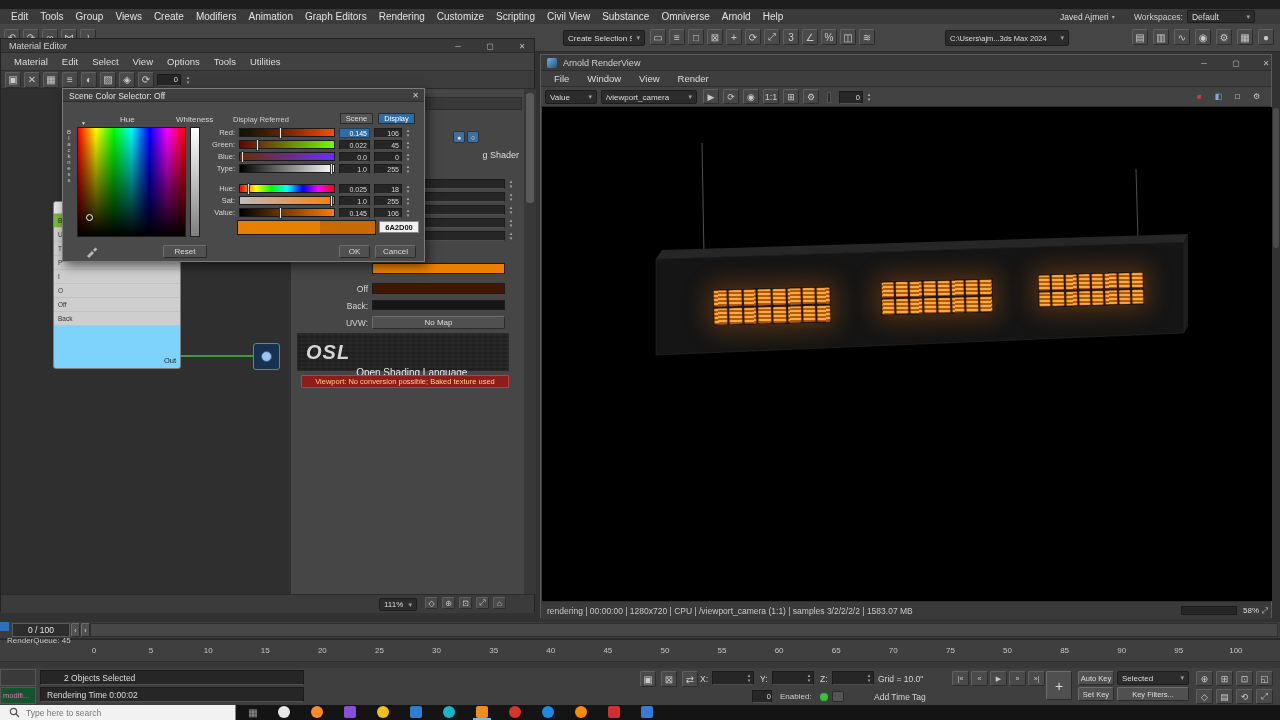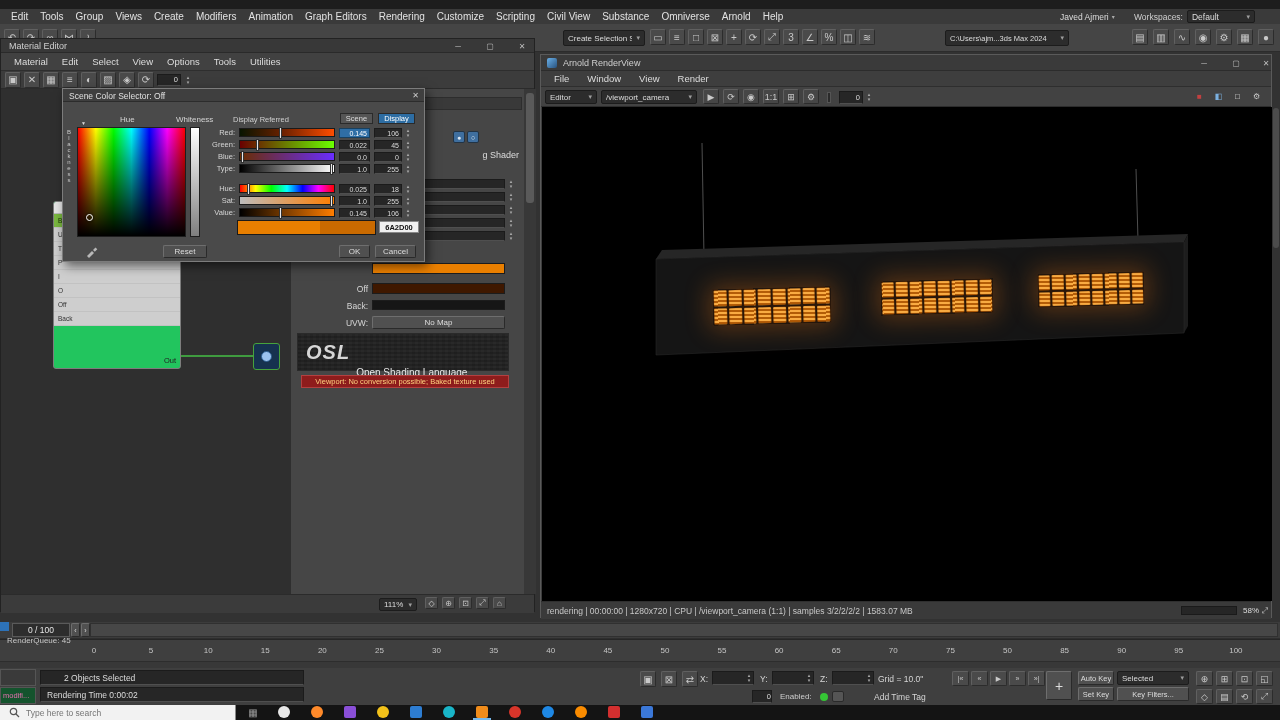--- a/index.html
+++ b/index.html
@@ -40,21 +40,21 @@
   .me-title{position:absolute;left:0;top:0;width:100%;height:14px;background:#383838;border-bottom:1px solid #2a2a2a;}
   .me-title-text{position:absolute;left:8px;top:2px;font-size:9px;color:#cfcfcf;}
   .me-menus{position:absolute;left:0;top:14px;width:100%;height:18px;display:flex;align-items:center;padding-left:6px;background:#414141;border-bottom:1px solid #2e2e2e;}
   .me-menus span{font-size:9.5px;color:#ddd;padding:0 7px;}
   .me-toolbar{position:absolute;left:0;top:32px;width:100%;height:18px;display:flex;align-items:center;gap:3px;padding-left:4px;background:#3c3c3c;border-bottom:1px solid #2b2b2b;}
   .me-nodeview{position:absolute;left:0;top:50px;width:290px;height:505px;background:#2f2f2f;}
   .me-params{position:absolute;left:290px;top:50px;width:233px;height:505px;background:#464646;}
   .me-scroll{position:absolute;left:523px;top:50px;width:12px;height:505px;background:#383838;}
   .me-scroll .thumb{position:absolute;left:2px;top:4px;width:8px;height:110px;background:#5a5a5a;border-radius:3px;}
   .me-footer{position:absolute;left:0;top:555px;width:100%;height:19px;background:#3b3b3b;border-top:1px solid #2b2b2b;}
-  .node{position:absolute;left:52px;top:112px;width:128px;height:168px;background:#22c55e;border:1px solid #7d7d7d;border-radius:3px;overflow:hidden;}
+  .node{position:absolute;left:52px;top:112px;width:128px;height:168px;background:#7dd3fc;border:1px solid #7d7d7d;border-radius:3px;overflow:hidden;}
   .node-title{height:12px;background:#e4e4e4;border-bottom:1px solid #bbb;}
   .n-row{height:14px;font-size:6.5px;color:#333;display:flex;align-items:center;padding-left:4px;border-bottom:1px solid #c2c2c2;background:#cecece;}
   .node [data-list] div:first-of-type{background:#79b73f;color:#173000;}
   .node-out{position:absolute;right:4px;bottom:3px;font-size:7.5px;color:#222;}
   .wire{position:absolute;left:180px;top:266px;width:74px;height:2px;background:#3f9b3f;}
   .out-node{position:absolute;left:252px;top:254px;width:27px;height:27px;background:#16324f;border:1px solid #46a33c;border-radius:3px;display:flex;align-items:center;justify-content:center;}
   .out-sock{width:11px;height:11px;border-radius:50%;background:#9cc3ef;border:1px solid #2a5a8a;}
   .rollout-hd{position:absolute;left:292px;top:58px;width:229px;height:13px;background:#393939;border:1px solid #2d2d2d;}
   .mini-blue{position:absolute;width:12px;height:12px;background:#3f6f9f;border:1px solid #234;color:#dfe9f3;font-size:7px;display:flex;align-items:center;justify-content:center;border-radius:2px;}
   .shader-label{position:absolute;left:400px;top:111px;width:118px;text-align:right;font-size:9px;color:#ddd;}
@@ -472,21 +472,21 @@
   </div>
   <div class="rv-menus" data-list="render_view.menus">
 
   <span>File</span>
       <span>Window</span>
       <span>View</span>
       <span>Render</span>
     </div>
   <div class="rv-toolbar">
     <span class="dd rv-aov">
-        <span>Editor</span>
+        <span>Value</span>
       </span>
     <span class="dd rv-cam">
         <span style="overflow:hidden;white-space:nowrap;">/viewport_camera</span>
       </span>
     <span class="rv-tbi" data-list="render_view.toolbar_icons">
 
     <span class="ic">▶</span>
         <span class="ic">⟳</span>
         <span class="ic">◉</span>
         <span class="ic">1:1</span>

